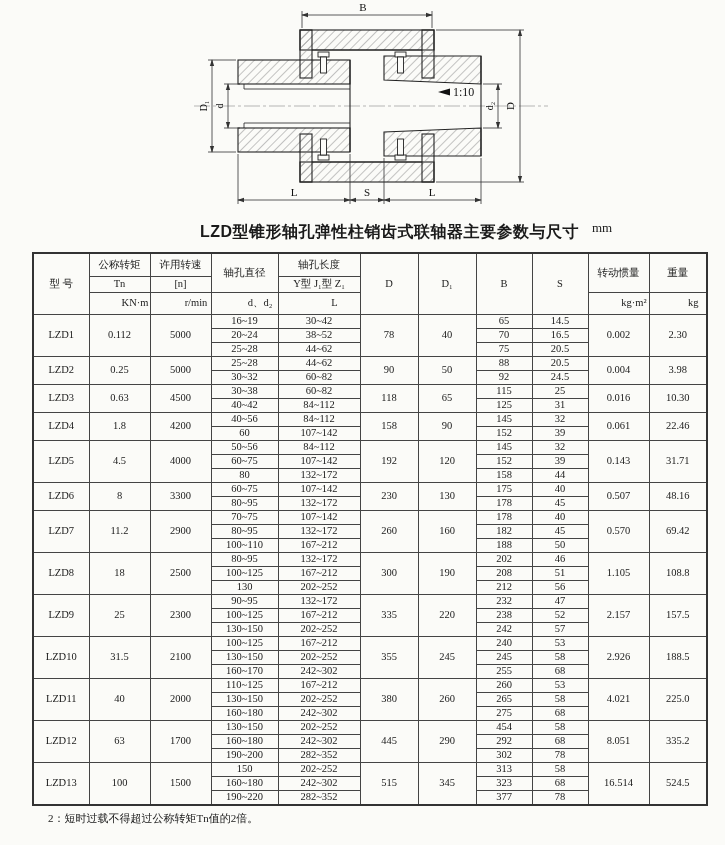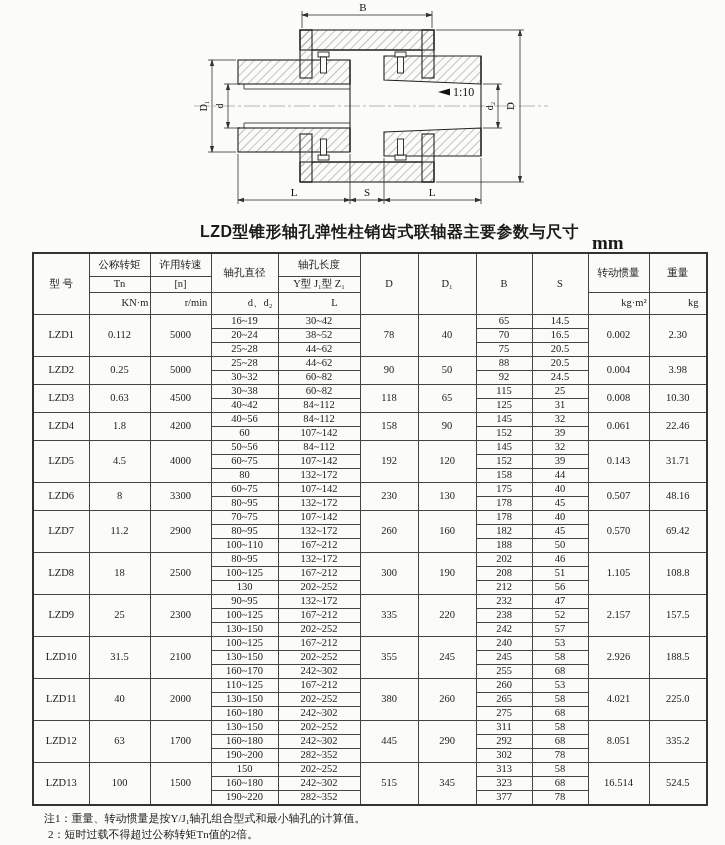--- a/index.html
+++ b/index.html
@@ -4,21 +4,21 @@
 <style>
   html,body{margin:0;padding:0;width:725px;height:845px;background:#fbfbf8;overflow:hidden;
     font-family:"Liberation Serif","DejaVu Serif",serif;color:#1a1a1a;}
   .page{position:relative;width:725px;height:845px;}
   
   .drawing{display:block;width:725px;height:220px;}
   
   .title-row{position:relative;height:28px;}
   .doc-title{position:absolute;left:200px;top:2px;font-size:16px;font-weight:bold;
     font-family:"Liberation Sans","DejaVu Sans",sans-serif;letter-spacing:.5px;}
-  .unit{position:absolute;left:592px;top:12px;font-size:19px;font-weight:bold;}
+  .unit{position:absolute;left:592px;top:0;font-size:13px;}
   
   table.spec{border-collapse:collapse;table-layout:fixed;width:674px;margin:4px 0 0 32px;
     border:2px solid #333;}
   table.spec th,table.spec td{border:1px solid #444;text-align:center;vertical-align:middle;
     padding:0;font-weight:normal;font-size:10.5px;line-height:1.15;overflow:hidden;}
   table.spec td{height:13px;}
   tr.h1 th{height:22px;}
   tr.h2 th{height:15px;}
   tr.h3 th{height:21px;padding-left:31px;}
   th.nb{border-bottom:none;}
@@ -237,21 +237,21 @@
         <tr>
           <td rowspan="2">LZD3</td>
           <td rowspan="2">0.63</td>
           <td rowspan="2">4500</td>
           <td>30~38</td>
           <td>60~82</td>
           <td rowspan="2">118</td>
           <td rowspan="2">65</td>
           <td>115</td>
           <td>25</td>
-          <td rowspan="2">0.008</td>
+          <td rowspan="2">0.016</td>
           <td rowspan="2">10.30</td>
         </tr>
         <tr>
           <td>40~42</td>
           <td>84~112</td>
           <td>125</td>
           <td>31</td>
         </tr>
         <tr>
           <td rowspan="2">LZD4</td>
@@ -442,21 +442,21 @@
           <td>68</td>
         </tr>
         <tr>
           <td rowspan="3">LZD12</td>
           <td rowspan="3">63</td>
           <td rowspan="3">1700</td>
           <td>130~150</td>
           <td>202~252</td>
           <td rowspan="3">445</td>
           <td rowspan="3">290</td>
-          <td>311</td>
+          <td>454</td>
           <td>58</td>
           <td rowspan="3">8.051</td>
           <td rowspan="3">335.2</td>
         </tr>
         <tr>
           <td>160~180</td>
           <td>242~302</td>
           <td>292</td>
           <td>68</td>
         </tr>
@@ -488,17 +488,16 @@
         <tr>
           <td>190~220</td>
           <td>282~352</td>
           <td>377</td>
           <td>78</td>
         </tr>
       </tbody>
   </table>
 
   <div class="notes">
-    <div>注1：重量、转动惯量是按Y/J₁轴孔组合型式和最小轴孔的计算值。</div>
     <div class="note-line2">2：短时过载不得超过公称转矩Tn值的2倍。</div>
   </div>
 
 </div>
 
 </body></html>

